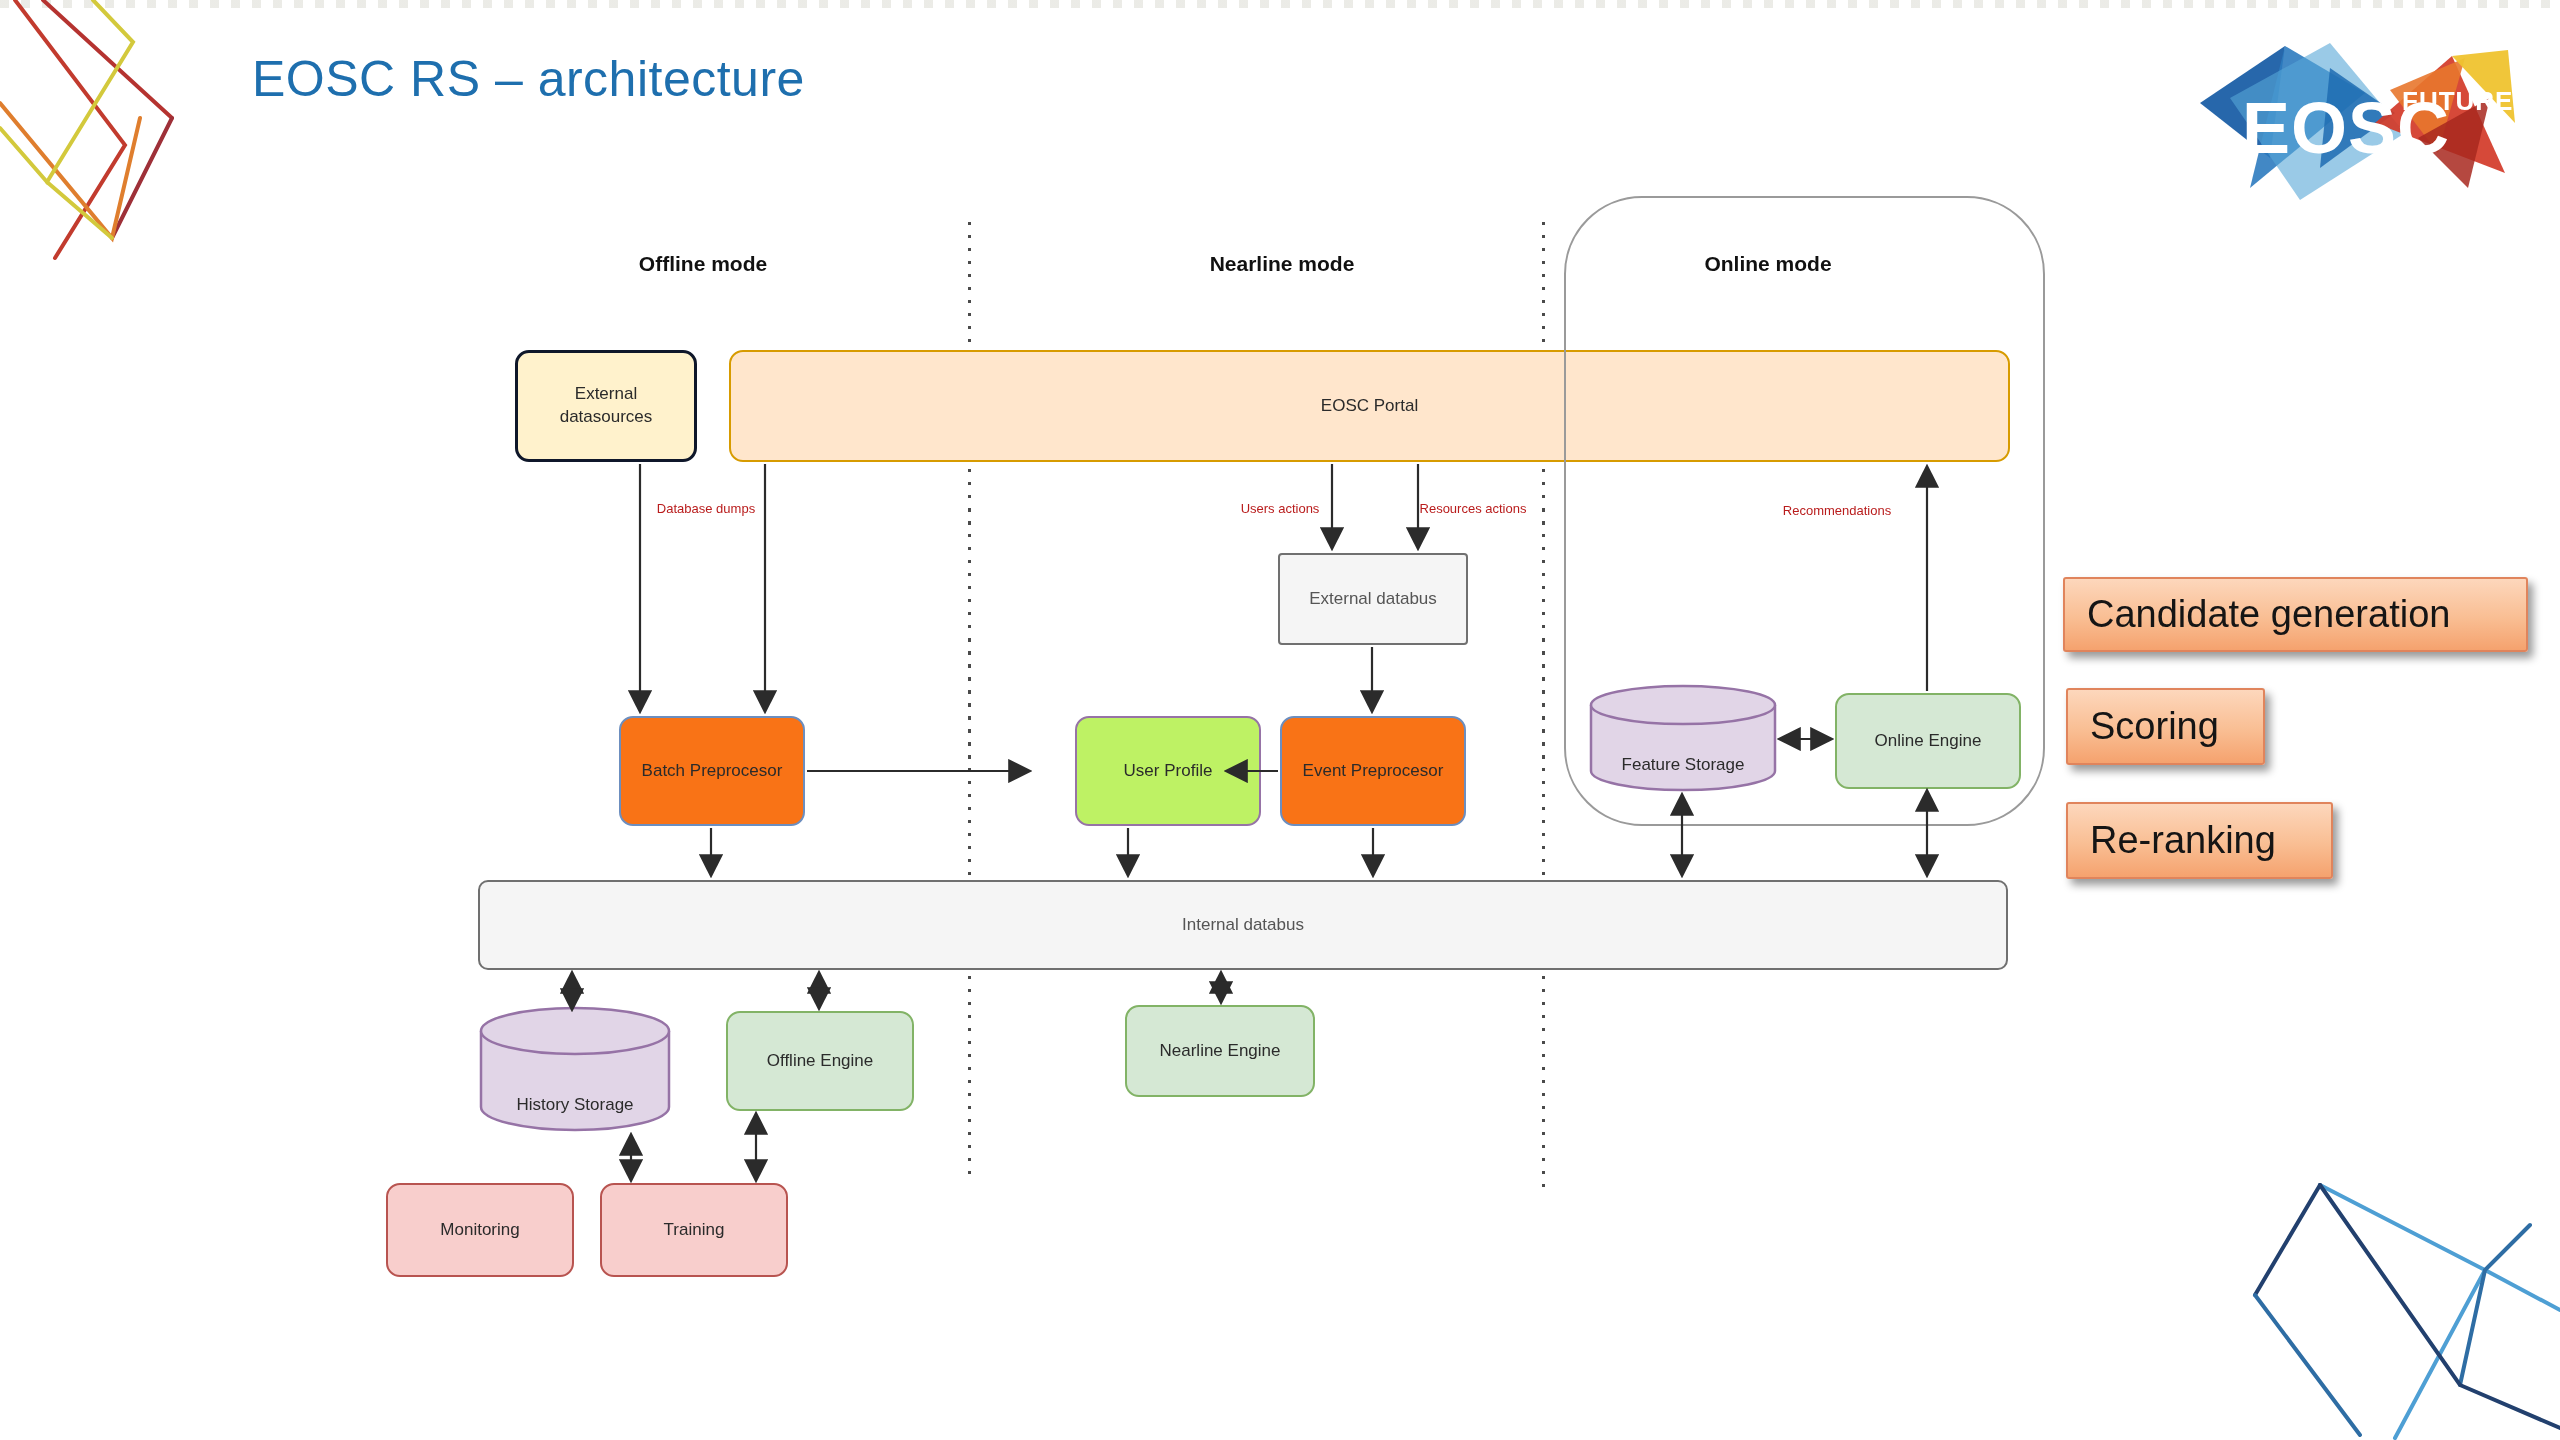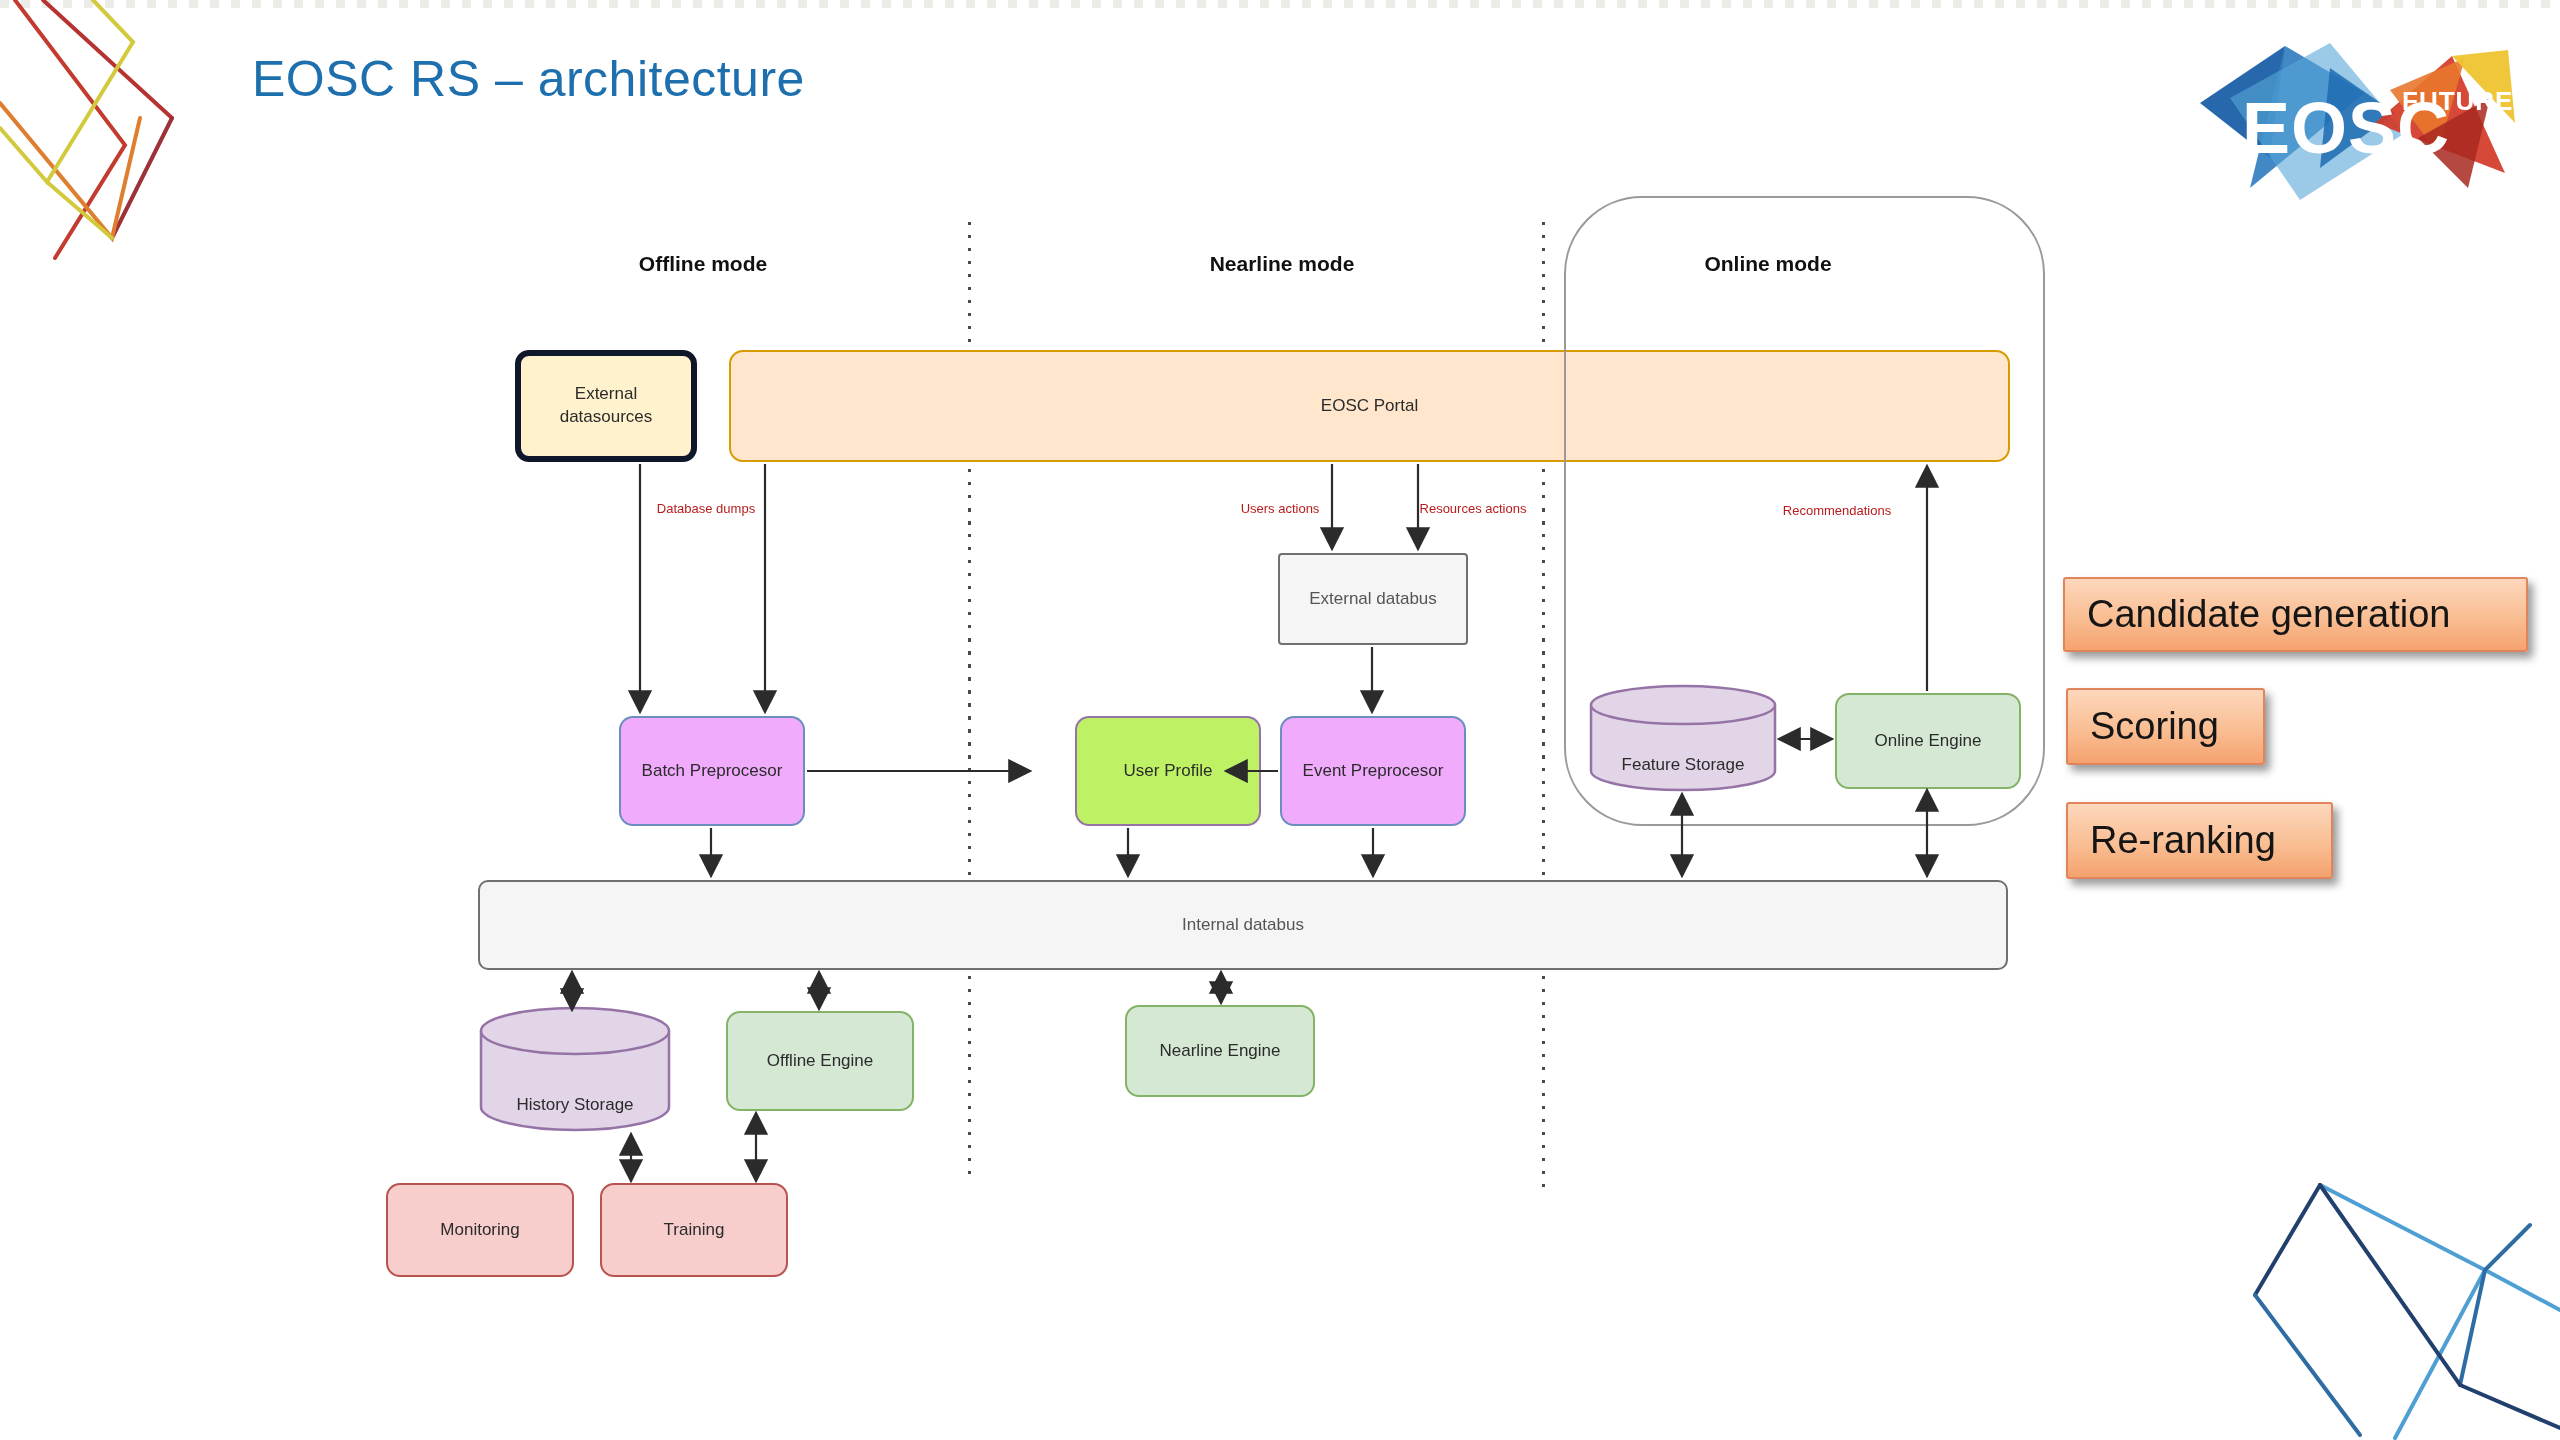--- a/index.html
+++ b/index.html
@@ -14,23 +14,23 @@
   .page-title{
     position:absolute;left:252px;top:50px;font-size:50px;color:#1E6FAE;
     letter-spacing:0.5px;white-space:nowrap;
   }
   
   .node{
     position:absolute;display:flex;align-items:center;justify-content:center;
     text-align:center;font-size:17px;color:#2b2b2b;border-radius:14px;
     line-height:1.35;box-sizing:border-box;
   }
-  .n-yellow{background:#FFF2CC;border:6px solid #0f172a;}
+  .n-yellow{background:#FFF2CC;border:3px solid #0f172a;}
   .n-portal{background:#FFE6CC;border:2px solid #D79B00;}
-  .n-blue{background:#f0abfc;border:2px solid #6C8EBF;}
+  .n-blue{background:#f97316;border:2px solid #6C8EBF;}
   .n-purple{background:#bef264;border:2px solid #9673A6;margin-left:40px;}
   .n-green{background:#D5E8D4;border:2px solid #82B366;}
   .n-bus{background:#F5F5F5;border:2px solid #707070;color:#555;border-radius:10px;}
   .n-pink{background:#F8CECC;border:2px solid #B85450;}
   
   .cyl{position:absolute;}
   .cyl svg{position:absolute;left:0;top:0;}
   .cyl .cyl-label{
     position:absolute;left:0;right:0;bottom:18px;text-align:center;
     font-size:17px;color:#2b2b2b;

